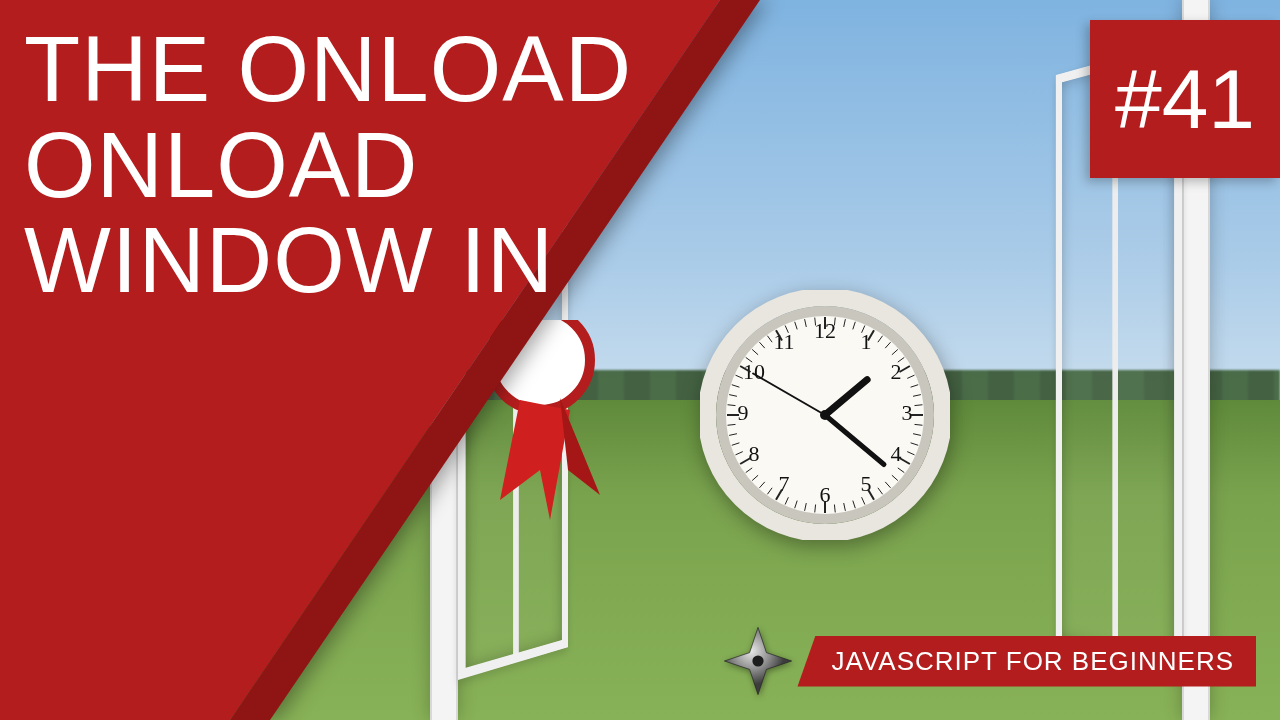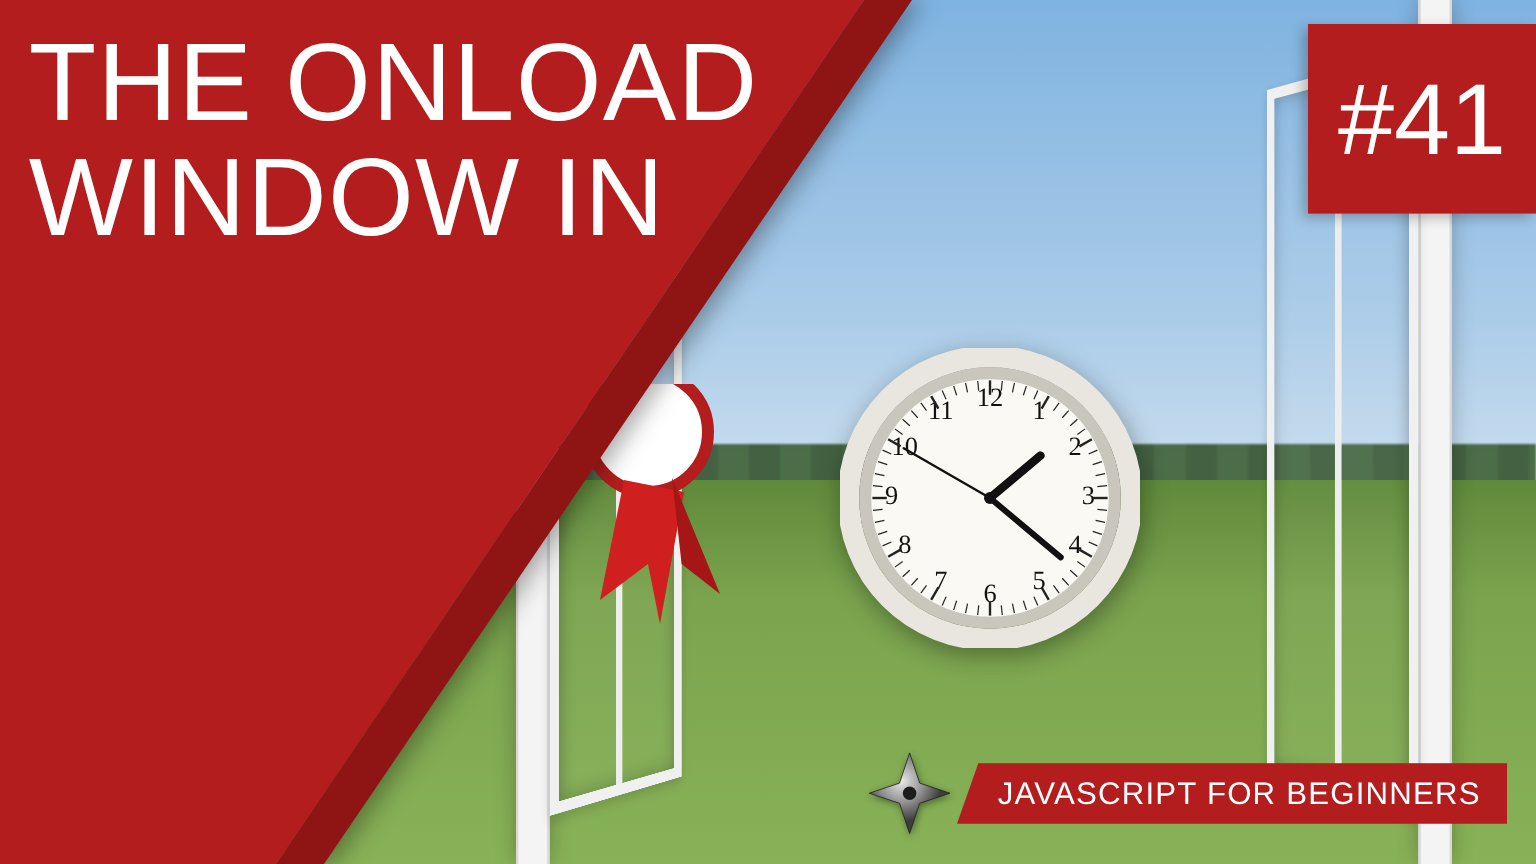--- a/index.html
+++ b/index.html
@@ -170,20 +170,21 @@
 
   <div class="banner">
     <svg viewBox="0 0 1280 720" preserveAspectRatio="none" class="banner-shadow">
       <polygon points="0,0 720,0 230,720 0,720" fill="#b31d1d"></polygon>
       <polygon points="720,0 760,0 270,720 230,720" fill="#8f1515"></polygon>
     </svg>
   </div>
 
   <div class="title">
     <div>THE ONLOAD</div>
+    <div>ONLOAD</div>
     <div>WINDOW IN</div>
   </div>
 
   <div class="badge">
     <span>#41</span>
   </div>
 
   <div class="subtitle-wrap">
     <svg class="star-icon" viewBox="0 0 100 100">
       <defs>

